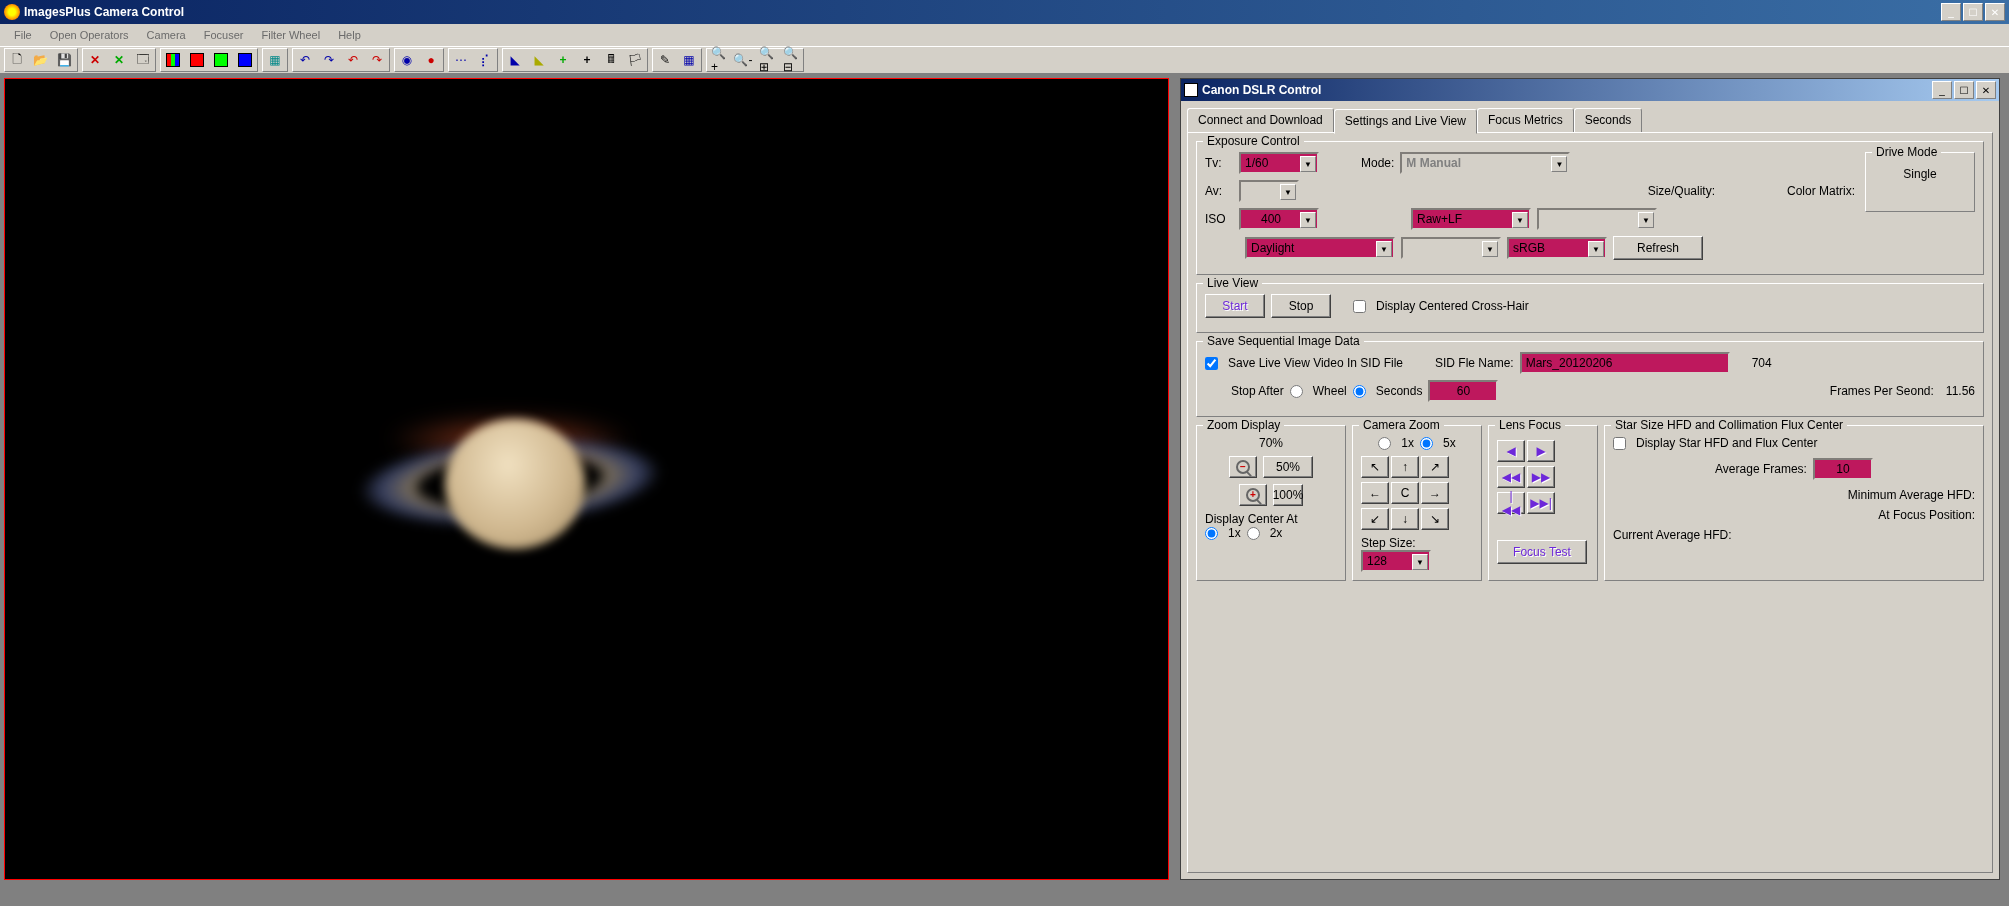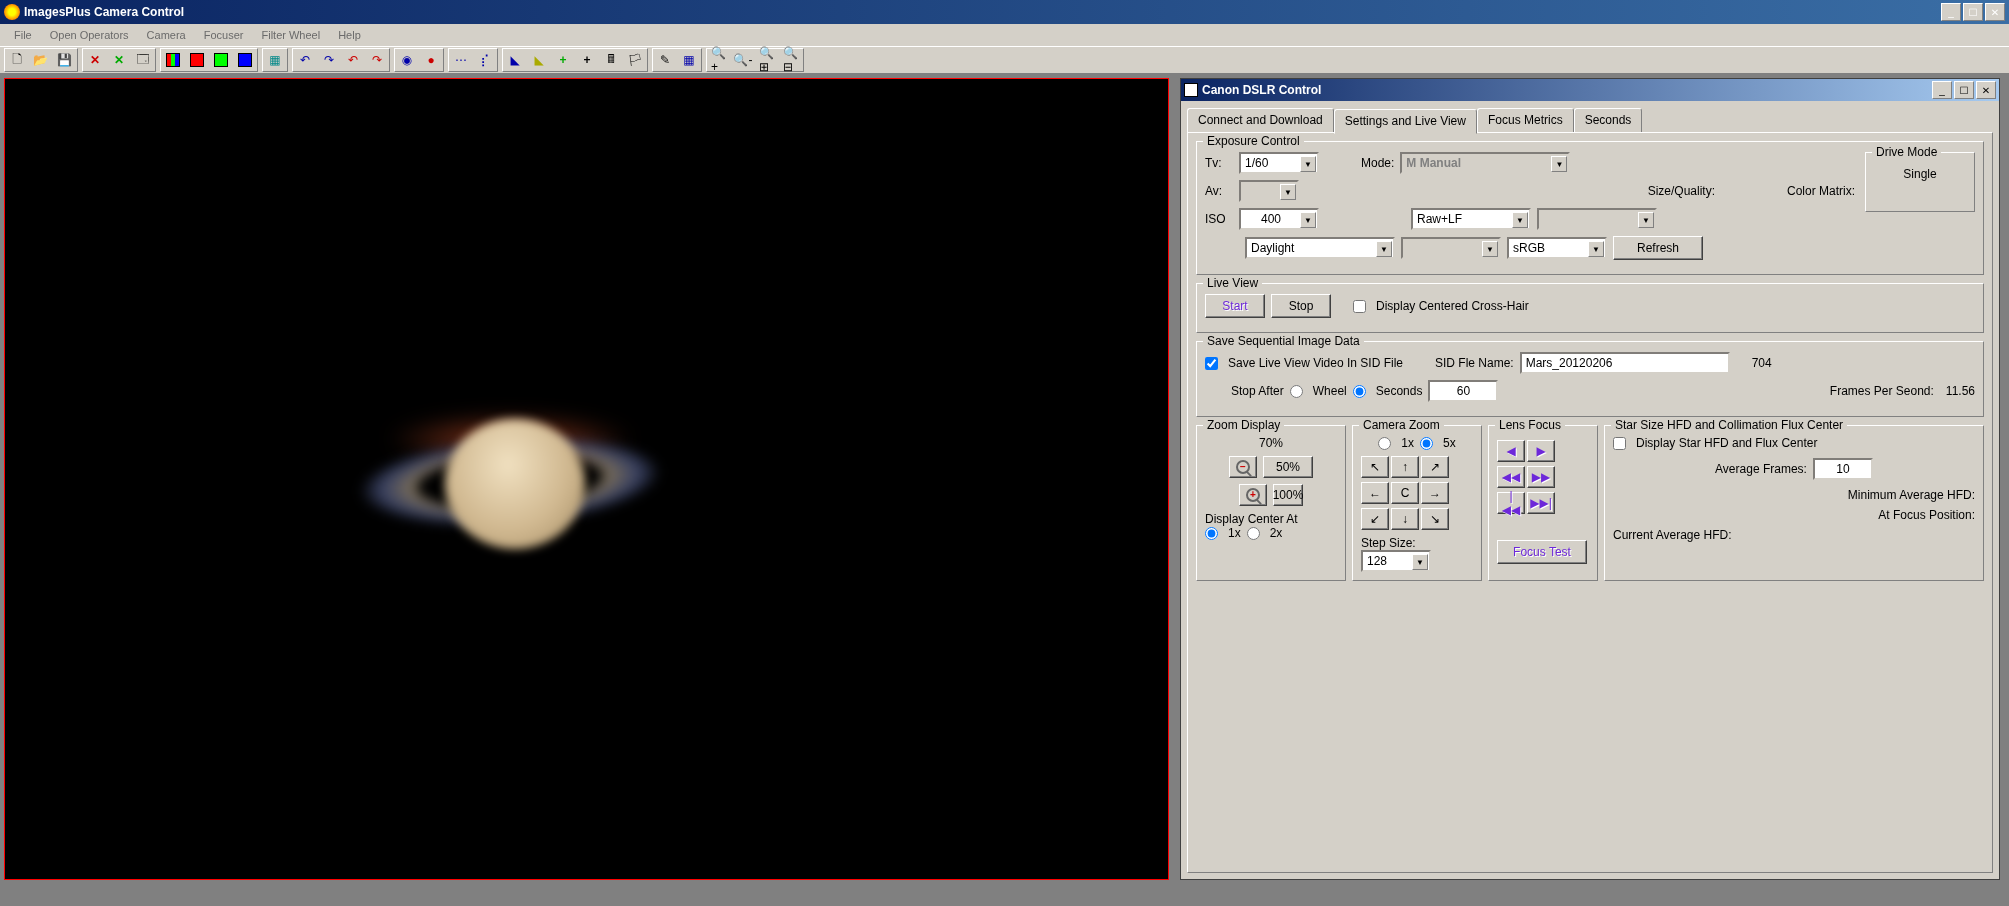--- a/index.html
+++ b/index.html
@@ -43,21 +43,21 @@
 .tab.active { border-bottom: 1px solid #d4d0c8; z-index: 2; top: 2px; padding-bottom: 5px;}
 .tabpane { flex: 1; margin: 0 6px 6px 6px; border: 1px solid #fff; border-top-color:#fff; border-left-color:#fff; border-right-color:#808080; border-bottom-color:#808080; padding: 8px; background:#d4d0c8; position:relative;}
 
 .tabpane::before { content:""; position:absolute; left:0; right:0; top:-1px; height:1px; background:#fff;}
 
 .fieldset { border: 1px solid #808080; border-top-color:#fff; border-left-color:#fff; padding: 10px 8px 8px 8px; margin-bottom: 8px; position: relative; }
 .fieldset .legend { position: absolute; top: -8px; left: 6px; background: #d4d0c8; padding: 0 4px; font-size: 12px;}
 
 .row { display: flex; align-items: center; gap: 6px; margin-bottom: 6px; }
 .lbl { white-space: nowrap; font-size: 12px;}
-.combo, .txt { height: 22px; background: #ffffff; border: 2px inset #d4d0c8; padding: 0 4px; font-size: 12px; }
+.combo, .txt { height: 22px; background: #be185d; border: 2px inset #d4d0c8; padding: 0 4px; font-size: 12px; }
 .combo.disabled, .txt.disabled { background: #d4d0c8; color: #808080; }
 .combo { appearance: none; position: relative; padding-right: 20px; }
 .combo-wrap { position: relative; display: inline-block; }
 .combo-wrap::after { content: "▼"; position: absolute; right: 3px; top: 4px; font-size: 8px; pointer-events: none; background:#d4d0c8; border:1px solid #808080; border-top-color:#fff; border-left-color:#fff; width:14px; height:14px; display:flex; align-items:center; justify-content:center;}
 
 .btn { height: 24px; padding: 0 12px; background: #d4d0c8; border: 1px solid #fff; border-right-color:#404040; border-bottom-color:#404040; box-shadow: inset -1px -1px #808080, inset 1px 1px #d4d0c8; cursor: pointer; font-size: 12px;}
 .btn.small { height: 22px; padding: 0 6px; min-width: 28px; display:flex; align-items:center; justify-content:center;}
 .btn.disabled { color: #6d28d9; text-shadow: 1px 1px #fff; cursor: default; }
 
 input[type=checkbox], input[type=radio] { margin-right: 4px; vertical-align: middle; }

